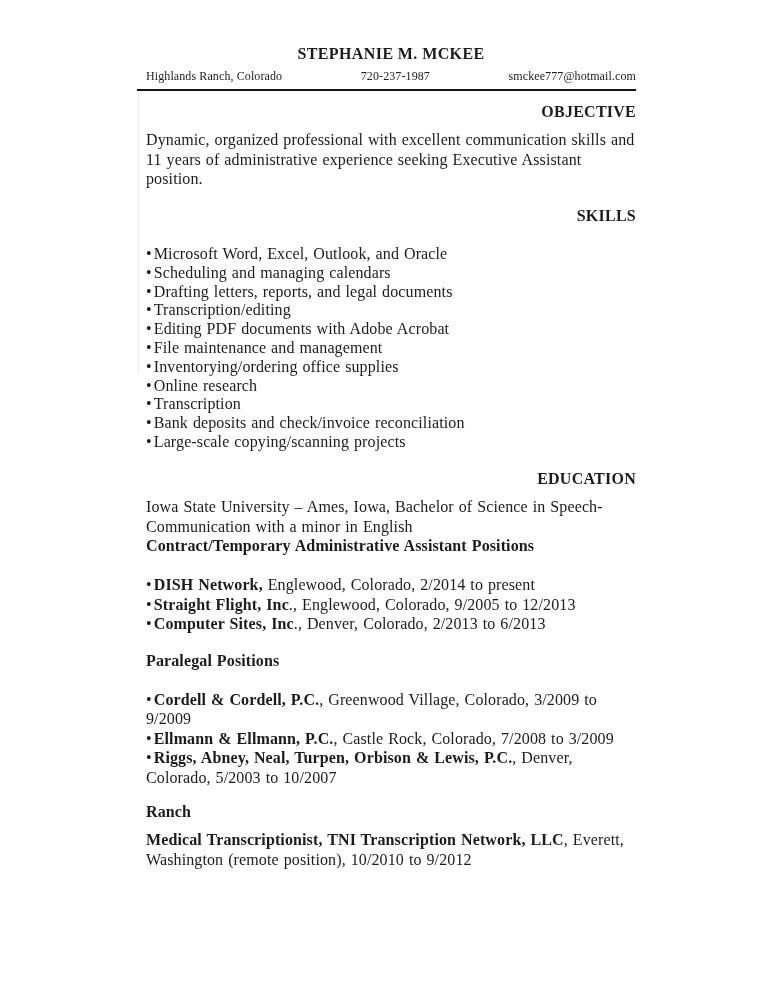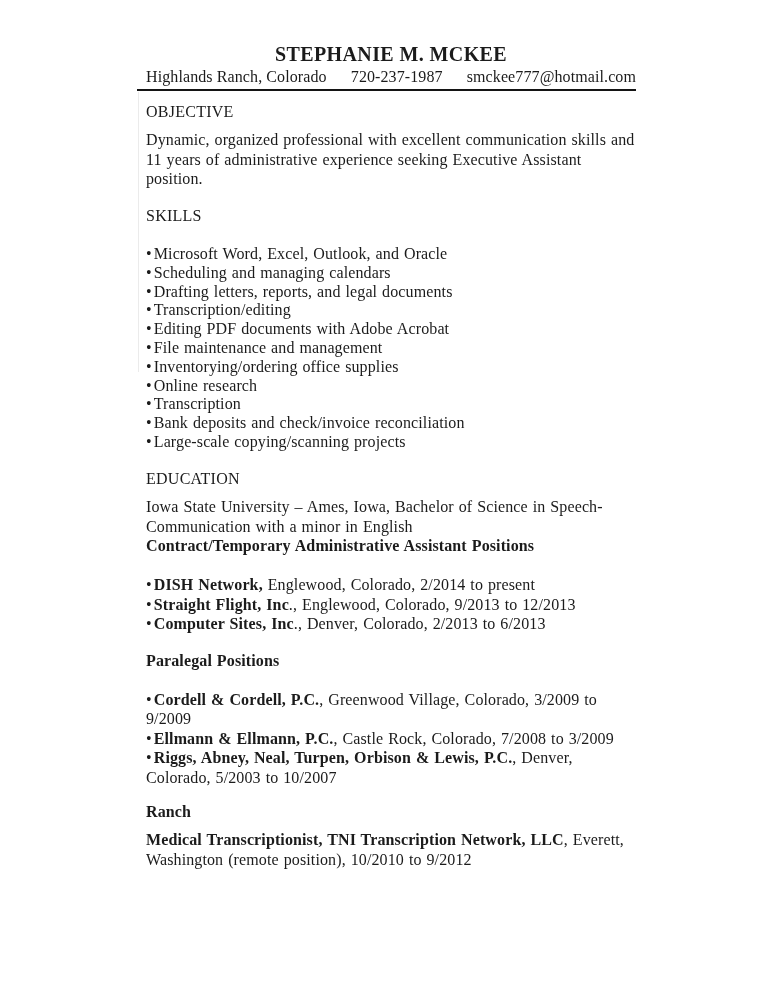--- a/index.html
+++ b/index.html
@@ -31,44 +31,45 @@
     background: rgba(0,0,0,0.08);
   }
   header.doc-header {
     margin-top: 44px;
     border-bottom: 2.5px solid #141414;
     margin-left: -9px;
     padding-left: 9px;
     padding-bottom: 3px;
   }
   h1.person-name {
-    font-size: 20px;
+    font-size: 16px;
     font-weight: bold;
     text-align: center;
     letter-spacing: 0.4px;
     line-height: 20px;
   }
   .contact-row {
     display: flex;
     justify-content: space-between;
     margin-top: 3px;
-    font-size: 16px;
+    font-size: 12px;
     line-height: 19px;
     letter-spacing: 0.1px;
   }
   .body-text, li, h2, h3 {
     font-size: 16px;
     line-height: 19.4px;
     letter-spacing: 0.12px;
     word-spacing: 0.8px;
   }
   h2.sec-heading {
-    font-weight: normal;
+    font-weight: bold;
     margin-top: 11px;
     letter-spacing: 0.25px;
+    text-align: right;
   }
   h2.sec-heading.gap-lg { margin-top: 17px; }
   h2.sec-heading.gap-md { margin-top: 15px; }
   p.body-text { margin-top: 9px; }
   ul.bullet-list {
     list-style: none;
     margin-top: 20px;
   }
   ul.bullet-list li::before {
     content: "\2022";
@@ -124,21 +125,21 @@
     <section>
       <h2 class="sec-heading gap-lg">EDUCATION</h2>
       <p class="body-text">Iowa State University – Ames, Iowa, Bachelor of Science in Speech-Communication with a minor in English</p>
     </section>
 
     <section>
 
       <h3 class="sub-heading">Contract/Temporary Administrative Assistant Positions</h3>
       <ul class="bullet-list">
         <li><span class="entry-bold">DISH Network,</span><span> Englewood, Colorado, 2/2014 to present</span></li>
-        <li><span class="entry-bold">Straight Flight, Inc</span><span>., Englewood, Colorado, 9/2013 to 12/2013</span></li>
+        <li><span class="entry-bold">Straight Flight, Inc</span><span>., Englewood, Colorado, 9/2005 to 12/2013</span></li>
         <li><span class="entry-bold">Computer Sites, Inc</span><span>., Denver, Colorado, 2/2013 to 6/2013</span></li>
       </ul>
 
       <h3 class="sub-heading gap-lg">Paralegal Positions</h3>
       <ul class="bullet-list">
         <li><span class="entry-bold">Cordell &amp; Cordell, P.C.</span><span>, Greenwood Village, Colorado, 3/2009 to 9/2009</span></li>
         <li><span class="entry-bold">Ellmann &amp; Ellmann, P.C.</span><span>, Castle Rock, Colorado, 7/2008 to 3/2009</span></li>
         <li><span class="entry-bold">Riggs, Abney, Neal, Turpen, Orbison &amp; Lewis, P.C.</span><span>, Denver, Colorado, 5/2003 to 10/2007</span></li>
       </ul>
     </section>

